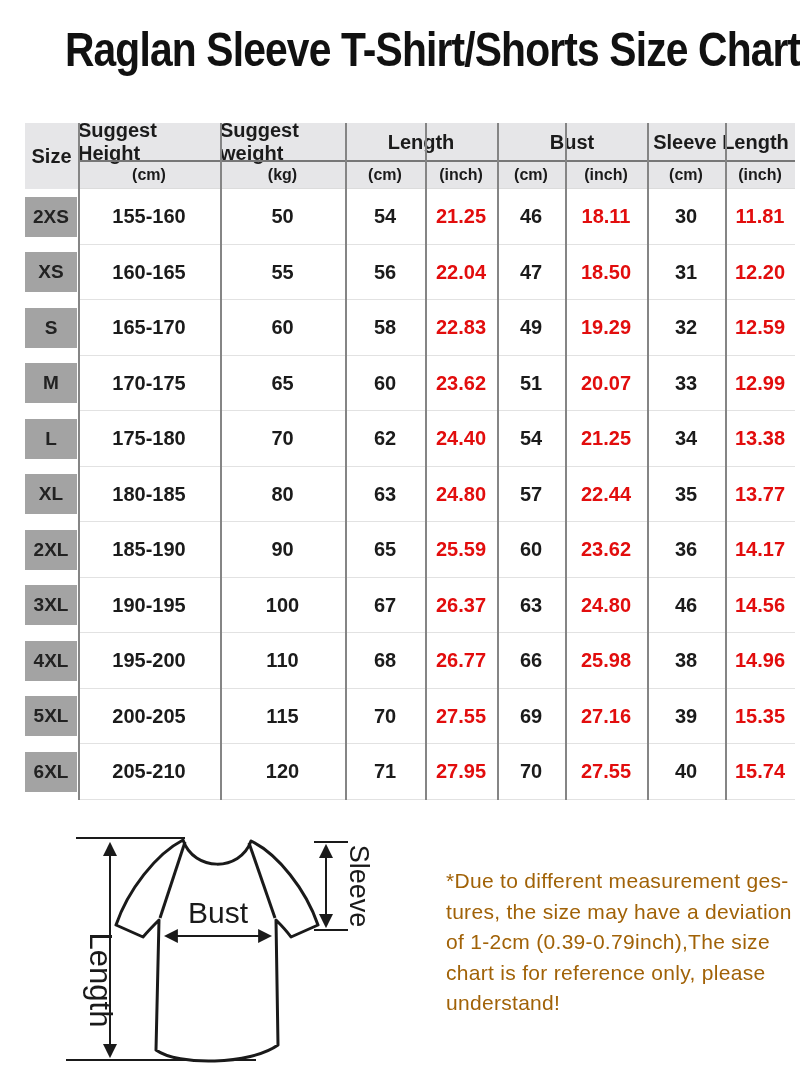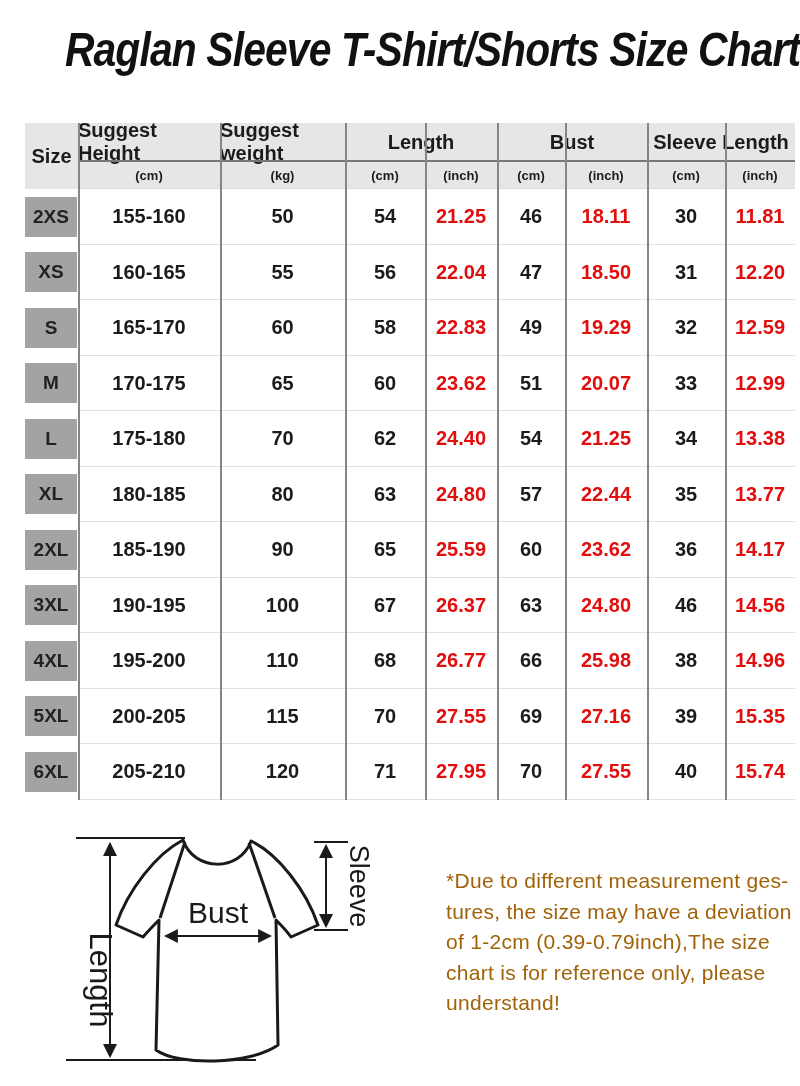--- a/index.html
+++ b/index.html
@@ -1,30 +1,30 @@
 <!DOCTYPE html>
 <html><head>
 <meta charset="utf-8">
 <style>
   html,body{margin:0;padding:0;background:#ffffff;}
   body{width:800px;height:1086px;position:relative;overflow:hidden;
        font-family:"Liberation Sans","DejaVu Sans",sans-serif;color:#1b1b1b;}
 
   
-  .title-wrap{position:absolute;top:22px;left:0;width:704px;text-align:center;font-style:italic;}
+  .title-wrap{position:absolute;top:22px;left:0;width:704px;text-align:center;}
   .title{display:inline-block;font-size:48px;font-weight:800;letter-spacing:-1px;
          color:#111;transform:scaleX(.85);transform-origin:center;white-space:nowrap;}
 
   
   .tbl{position:absolute;left:25px;top:123px;width:770px;height:677px;}
   .grid9{display:grid;grid-template-columns:53px 142px 125px 80px 72px 68px 82px 78px 70px;}
   .thead{position:relative;background:#e6e6e8;grid-template-rows:38px 28px;height:66px;}
   .thead .h{display:flex;align-items:center;justify-content:center;
             font-weight:700;font-size:20px;color:#1b1b1b;}
-  .thead .sub{font-size:13px;}
+  .thead .sub{font-size:16px;}
   .thead .midline{position:absolute;top:37px;left:53px;right:0;height:2px;background:#777;}
   .thead::after{content:'';position:absolute;left:53px;right:0;bottom:0;height:1px;background:#dcdcdc;}
 
   .tbody{position:relative;}
   .row{position:relative;height:55.5px;}
   .row::after{content:'';position:absolute;left:53px;right:0;bottom:0;height:1px;background:#e2e2e2;}
   .cell{display:flex;align-items:center;justify-content:center;
         font-size:20px;font-weight:700;color:#1b1b1b;}
   .red{color:#e20d0d;}
   .size-cell{justify-content:flex-start;}

